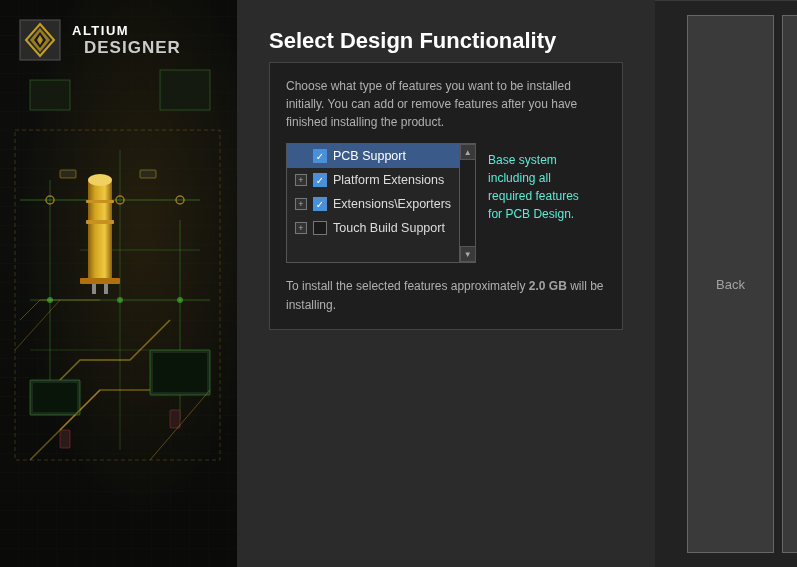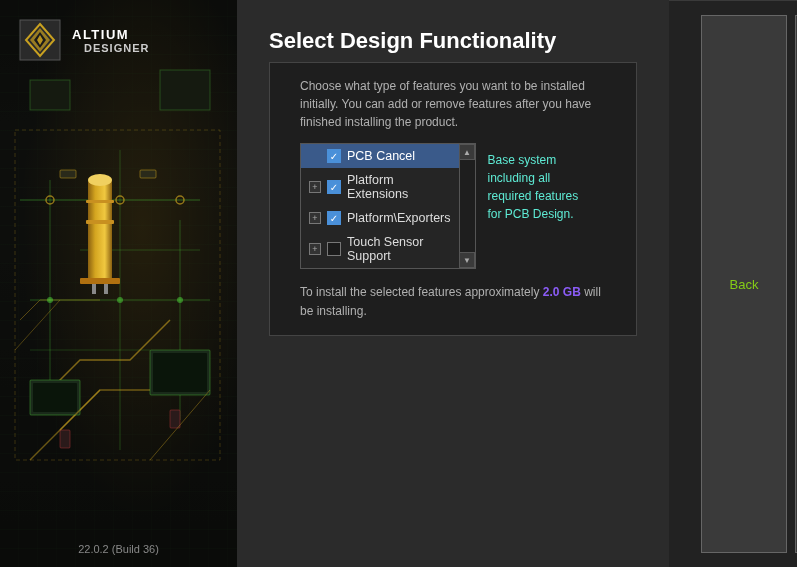--- a/index.html
+++ b/index.html
@@ -70,21 +70,21 @@
     }
 
     .logo-altium {
       font-size: 13px;
       font-weight: 700;
       color: #ffffff;
       letter-spacing: 1.5px;
     }
 
     .logo-designer {
-      font-size: 11px;
+      font-size: 17px;
       font-weight: 600;
       color: #cccccc;
       letter-spacing: 1px;
       padding-left: 12px;
     }
 
     
     .version-text {
       position: absolute;
       bottom: 12px;
@@ -122,21 +122,21 @@
     .page-subtitle {
       font-size: 13px;
       color: #cccccc;
       margin-bottom: 22px;
     }
 
     
     .feature-box {
       background: #1e1e1e;
       border: 1px solid #444;
-      padding: 14px 30px;
+      padding: 14px 16px;
       margin-bottom: 14px;
     }
 
     .feature-desc {
       font-size: 12px;
       color: #b0b0b0;
       margin-bottom: 12px;
       line-height: 1.5;
     }
 
@@ -256,41 +256,41 @@
     }
 
     
     .download-info {
       font-size: 12px;
       color: #b0b0b0;
       line-height: 1.6;
     }
 
     .download-info .size-highlight {
-      color: #8b5cf6;
+      color: #a3a3a3;
       font-weight: 600;
     }
 
     
     .bottom-bar {
       background: #222;
       border-top: 1px solid #3a3a3a;
       padding: 14px 32px;
       display: flex;
       justify-content: flex-end;
       gap: 8px;
     }
 
     .btn {
       padding: 6px 28px;
       font-size: 13px;
       cursor: pointer;
       border: 1px solid #666;
       background: #3a3a3a;
-      color: #84cc16;
+      color: #a3a3a3;
       min-width: 78px;
       text-align: center;
     }
 
     .btn.primary {
       background: #3a3a3a;
       border-color: #777;
       color: #fff;
     }
   </style>
@@ -379,56 +379,55 @@
 
       <polygon points="22,14 28,22 22,30 16,22" fill="#1a1a1a"></polygon>
       <polygon points="22,17 25,22 22,27 19,22" fill="#c8a020" opacity="0.9"></polygon>
     </svg>
     <div class="logo-text">
       <span class="logo-altium">ALTIUM</span>
       <span class="logo-designer">DESIGNER</span>
     </div>
   </div>
 
-  <div class="version-text">22.0.2 (Build 36)</div>
 </div>
 
 <div class="right-panel">
   <div class="content-area">
     <h1 class="page-title">Select Design Functionality</h1>
 
     <div class="feature-box">
       <p class="feature-desc">Choose what type of features you want to be installed initially. You can add or remove features after you have finished installing the product.</p>
 
       <div class="feature-list-container">
         <div class="feature-list-wrapper">
           <div class="feature-list">
 
             <div class="feature-item selected">
               <span class="expand-spacer"></span>
               <span class="checkbox checked">✓</span>
-              <span>PCB Cancel</span>
+              <span>PCB Support</span>
             </div>
 
             <div class="feature-item">
               <span class="expand-btn">+</span>
               <span class="checkbox checked">✓</span>
               <span>Platform Extensions</span>
             </div>
 
             <div class="feature-item">
               <span class="expand-btn">+</span>
               <span class="checkbox checked">✓</span>
-              <span>Platform\Exporters</span>
+              <span>Extensions\Exporters</span>
             </div>
 
             <div class="feature-item">
               <span class="expand-btn">+</span>
               <span class="checkbox unchecked"></span>
-              <span>Touch Sensor Support</span>
+              <span>Touch Build Support</span>
             </div>
 
           </div>
         </div>
 
         <div class="feature-scrollbar">
           <div class="scrollbar-up">▲</div>
           <div class="scrollbar-track"></div>
           <div class="scrollbar-down">▼</div>
         </div>

